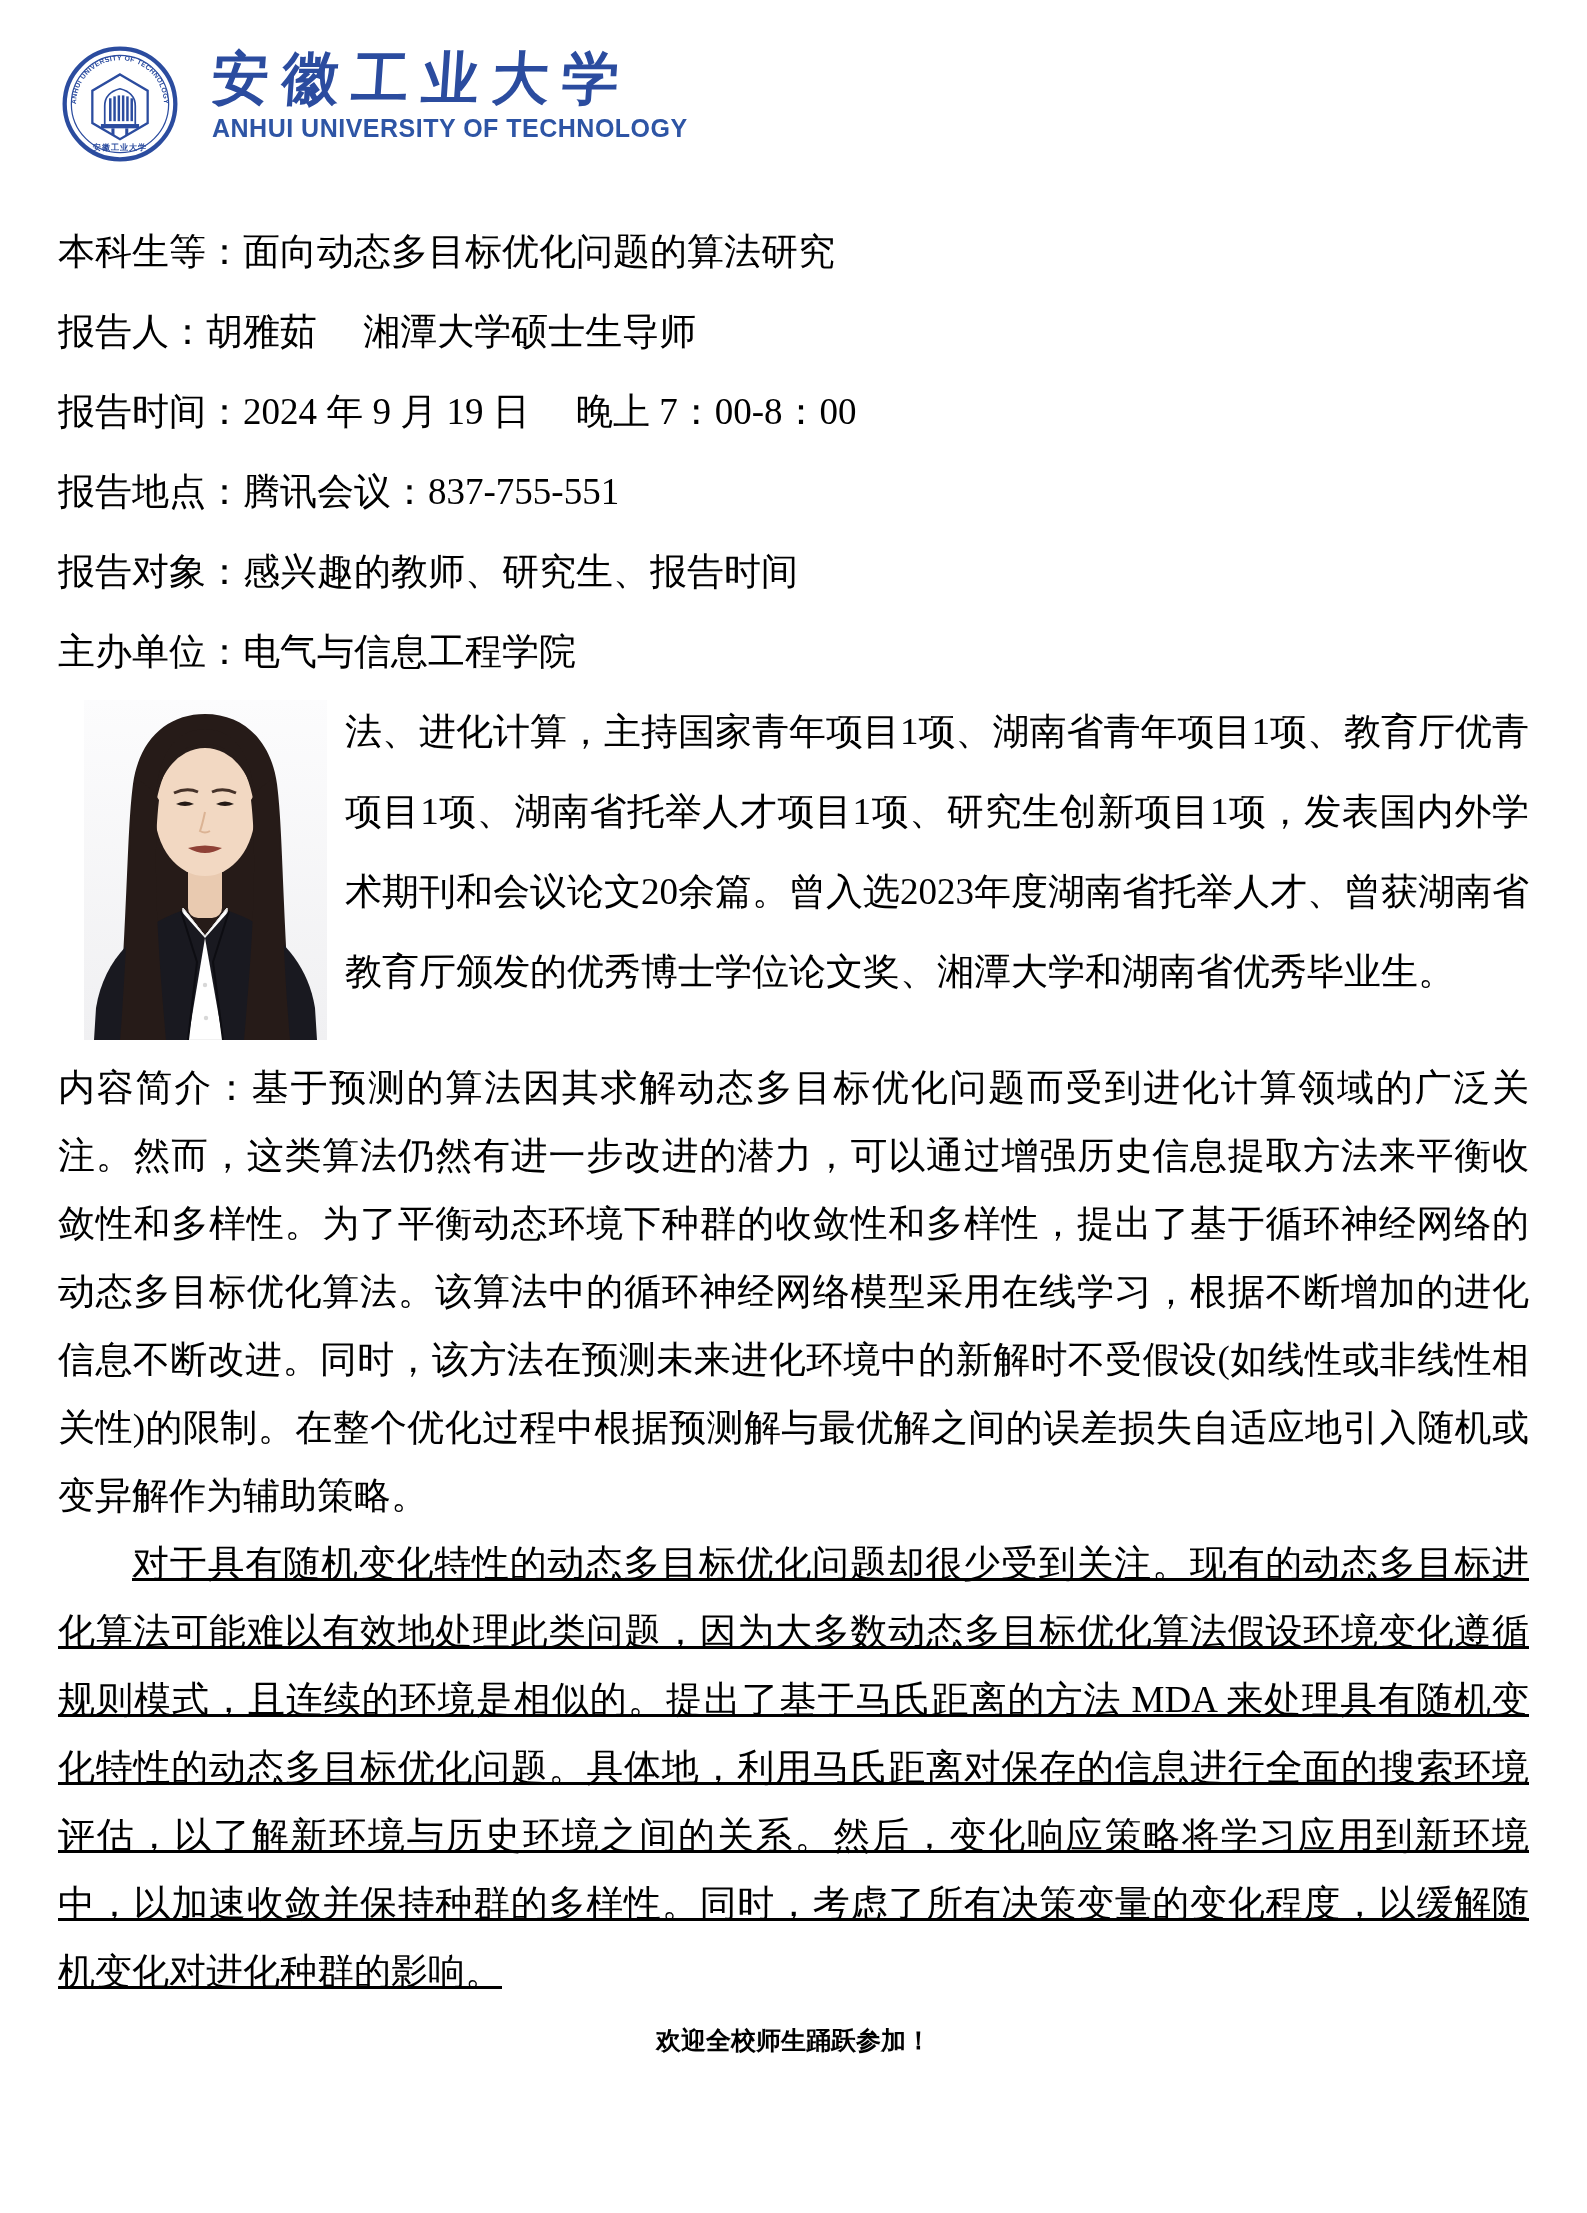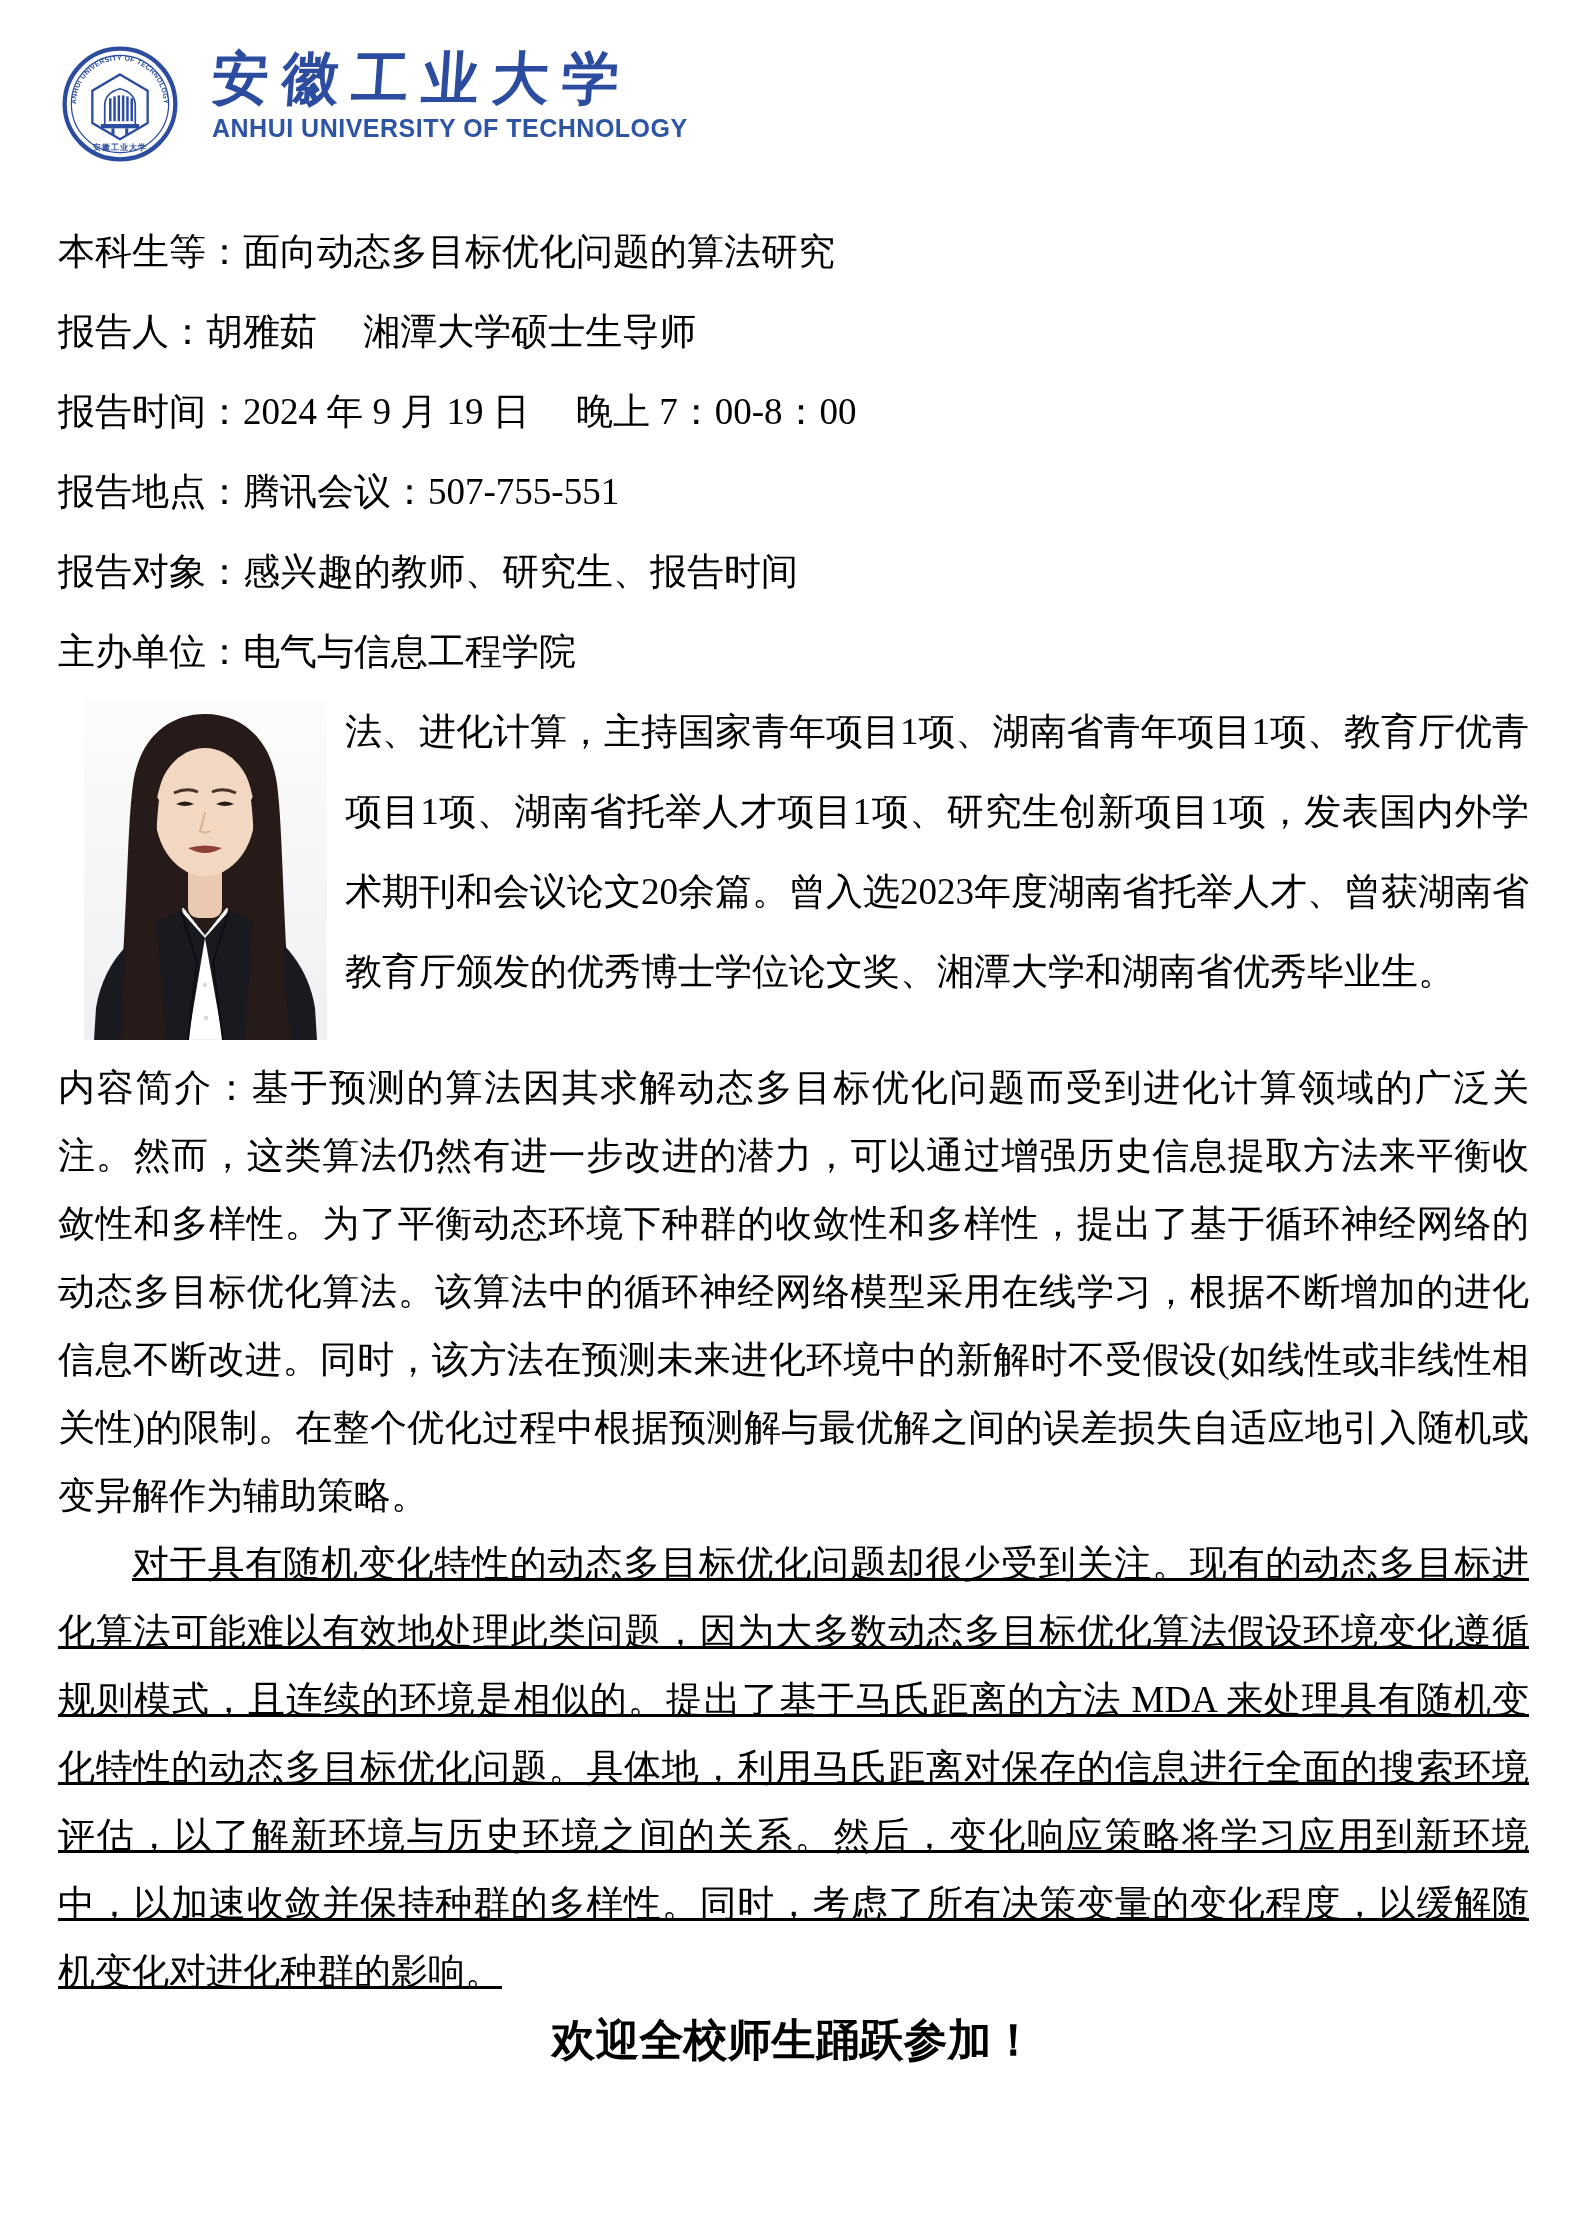--- a/index.html
+++ b/index.html
@@ -28,21 +28,21 @@
   .bio{font-size:37px;}
   .bio-first{line-height:80px;white-space:nowrap;}
   .bio-body::after{content:"";display:block;clear:both;}
   .photo{float:left;width:243px;height:340px;margin:8px 18px 0 26px;}
   .bio-rest{text-align:justify;line-height:80px;}
   
   .content{margin-top:14px;font-size:37px;}
   .para{margin:0;text-align:justify;line-height:68px;}
   .para.p2{text-indent:2em;text-decoration:underline;}
   
-  .footer{text-align:center;font-size:44px;font-weight:bold;line-height:46px;margin-top:12px;}
+  .footer{text-align:center;font-size:25px;font-weight:bold;line-height:46px;margin-top:12px;}
 </style>
 </head>
 <body>
 
 <div class="page">
 
   <header class="header">
     <svg class="seal" viewBox="0 0 130 130" aria-hidden="true">
       <circle cx="65" cy="65" r="58" fill="#ffffff" stroke="#2b4c9f" stroke-width="4.5"></circle>
       <circle cx="65" cy="65" r="51" fill="none" stroke="#2b4c9f" stroke-width="1.3"></circle>
@@ -70,21 +70,21 @@
     <div class="brand">
       <div class="brand-cn">安徽工业大学</div>
       <div class="brand-en">ANHUI UNIVERSITY OF TECHNOLOGY</div>
     </div>
   </header>
 
   <section class="info">
     <div class="info-line">本科生等：面向动态多目标优化问题的算法研究</div>
     <div class="info-line">报告人：胡雅茹　 湘潭大学硕士生导师</div>
     <div class="info-line">报告时间：2024 年 9 月 19 日　 晚上 7：00-8：00</div>
-    <div class="info-line">报告地点：腾讯会议：507-755-551</div>
+    <div class="info-line">报告地点：腾讯会议：837-755-551</div>
     <div class="info-line">报告对象：感兴趣的教师、研究生、报告时间</div>
     <div class="info-line">主办单位：电气与信息工程学院</div>
   </section>
 
   <section class="bio">
     <div class="bio-body">
       <svg class="photo" viewBox="0 0 243 340" aria-hidden="true">
         <defs>
           <linearGradient id="pbg" x1="0" y1="0" x2="0" y2="1">
             <stop offset="0" stop-color="#fcfcfd"></stop>

